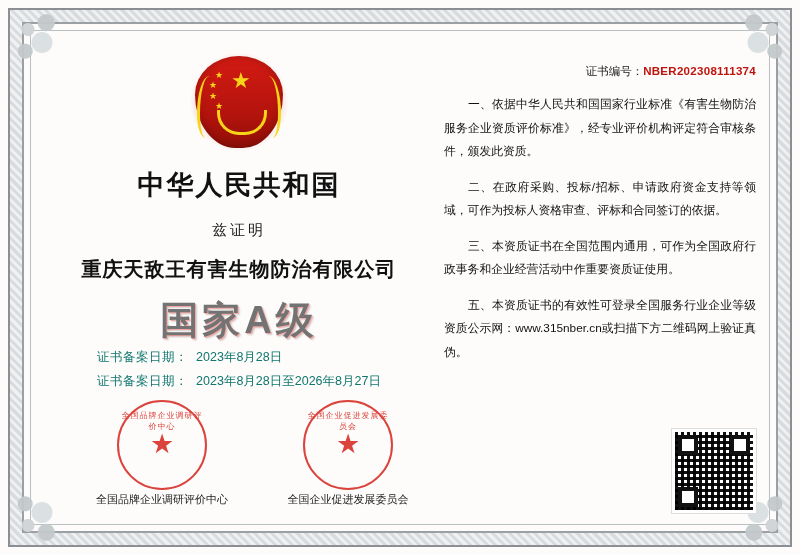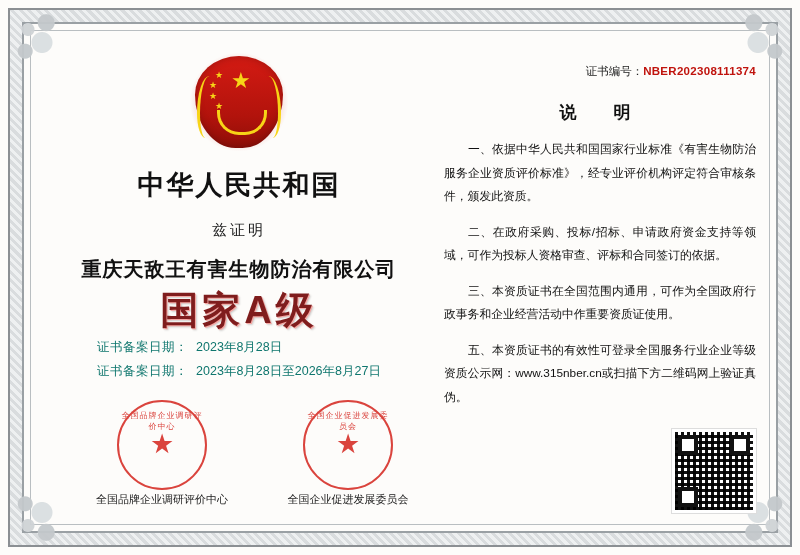--- a/index.html
+++ b/index.html
@@ -99,23 +99,23 @@
     letter-spacing:2px;line-height:1.45;
   }
   .zi-zheng{
     margin-top:16px;font-size:15px;color:#222;letter-spacing:3px;
   }
   .company{
     margin-top:16px;font-size:20px;font-weight:bold;color:#111;
     letter-spacing:1px;
   }
   .grade{
-    margin-top:2px;
+    margin-top:12px;
     font-size:38px;font-weight:bold;letter-spacing:4px;
-    color:#7f1d1d;
+    color:#737373;
     text-shadow:1px 1px 0 #f5a6a2, 2px 2px 2px rgba(0,0,0,.18);
   }
   .dates{
     font-size:12.5px;color:#0f766e;line-height:1.9;
     display:inline-block;text-align:left;
   }
   .dates .lbl{letter-spacing:.5px;}
   .dates .val{margin-left:8px;}
 
   
@@ -246,21 +246,20 @@
       </div>
 
     </div>
 
     <div class="right-col">
 
       <div class="cert-no">
         <span>证书编号：</span><span class="num">NBER202308111374</span>
       </div>
 
-      <div class="notice-title">说　明</div>
 
       <div class="notice-list">
         <p class="notice-item">一、依据中华人民共和国国家行业标准《有害生物防治服务企业资质评价标准》，经专业评价机构评定符合审核条件，颁发此资质。</p>
         <p class="notice-item">二、在政府采购、投标/招标、申请政府资金支持等领域，可作为投标人资格审查、评标和合同签订的依据。</p>
         <p class="notice-item">三、本资质证书在全国范围内通用，可作为全国政府行政事务和企业经营活动中作重要资质证使用。</p>
         <p class="notice-item">五、本资质证书的有效性可登录全国服务行业企业等级资质公示网：www.315nber.cn或扫描下方二维码网上验证真伪。</p>
       </div>
 
       <div class="qr">
         <div class="eye e1"></div>

